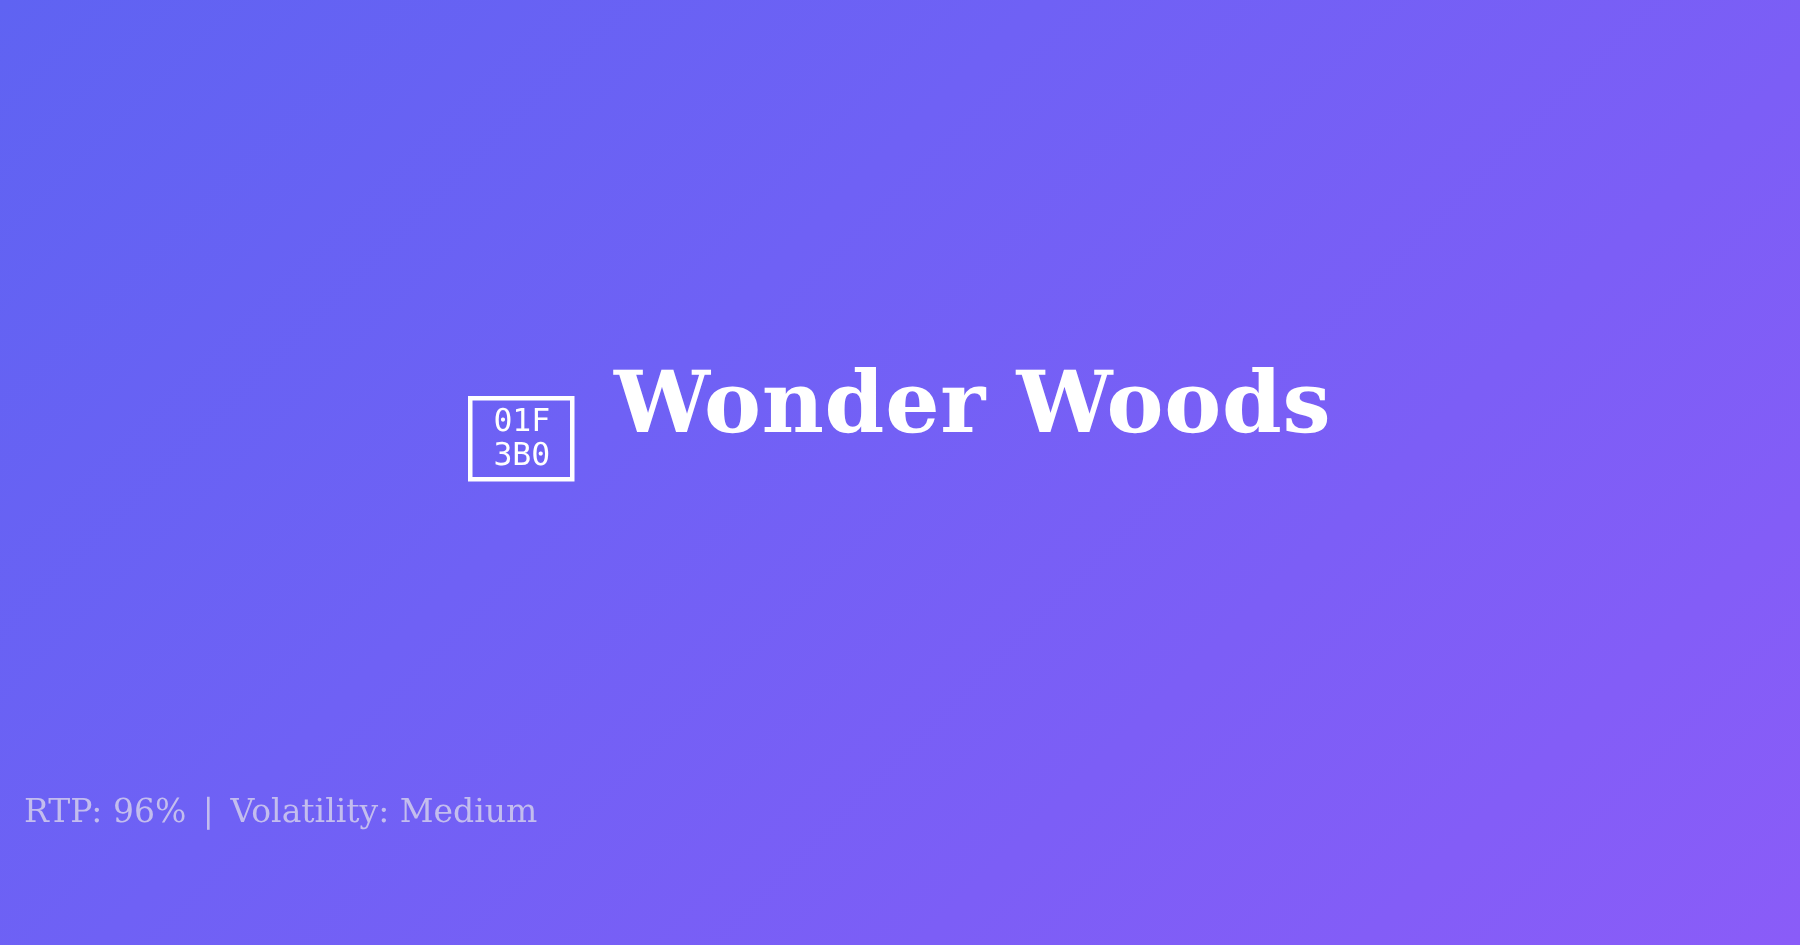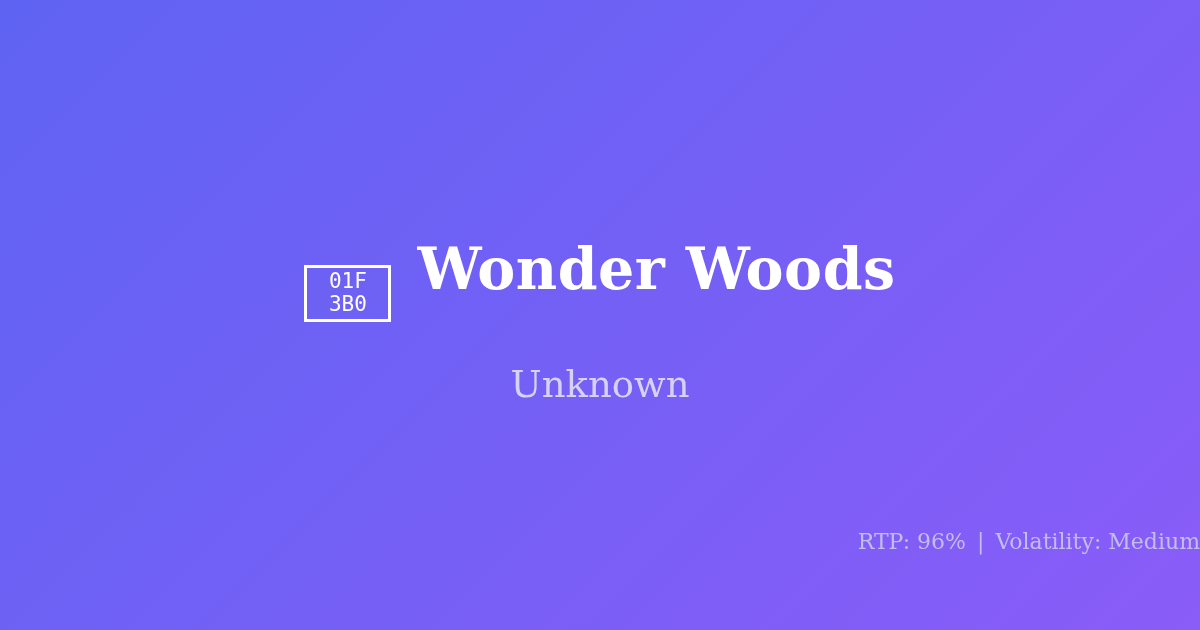--- a/index.html
+++ b/index.html
@@ -44,21 +44,21 @@
     white-space: nowrap;
   }
 
   
   .tofu {
     display: inline-flex;
     flex-direction: column;
     align-items: center;
     justify-content: center;
     box-sizing: border-box;
-    width: 87px;
+    width: 71px;
     height: 57px;
     border: 3px solid #ffffff;
     position: relative;
     top: -1px;
     flex: 0 0 auto;
   }
   .tofu-row {
     font-family: "DejaVu Sans Mono", "Liberation Mono", monospace;
     font-size: 21px;
     line-height: 23px;
@@ -82,24 +82,24 @@
     font-weight: 400;
     font-size: 37px;
     line-height: 40px;
     color: #d6d2f5;
     text-align: center;
   }
 
   
   .meta {
     position: absolute;
-    left: 0;
+    left: 16px;
     right: 0;
     top: 529px;
-    text-align: right;
+    text-align: left;
     font-family: "DejaVu Serif", "Liberation Serif", serif;
     font-weight: 400;
     font-size: 22px;
     line-height: 26px;
     color: #c3bdee;
     white-space: nowrap;
   }
   .meta .sep {
     padding: 0 4px;
     color: #c3bdee;
@@ -115,21 +115,20 @@
     <div class="title-row">
 
       <span class="tofu">
         <span class="tofu-row">01F</span>
         <span class="tofu-row">3B0</span>
       </span>
 
       <span class="title-text">Wonder Woods</span>
     </div>
 
-    <div class="subtitle">Unknown</div>
   </div>
 
   <div class="meta">
     <span>RTP:</span>
     <span>96%</span>
     <span class="sep">|</span>
     <span>Volatility:</span>
     <span>Medium</span>
   </div>
 

